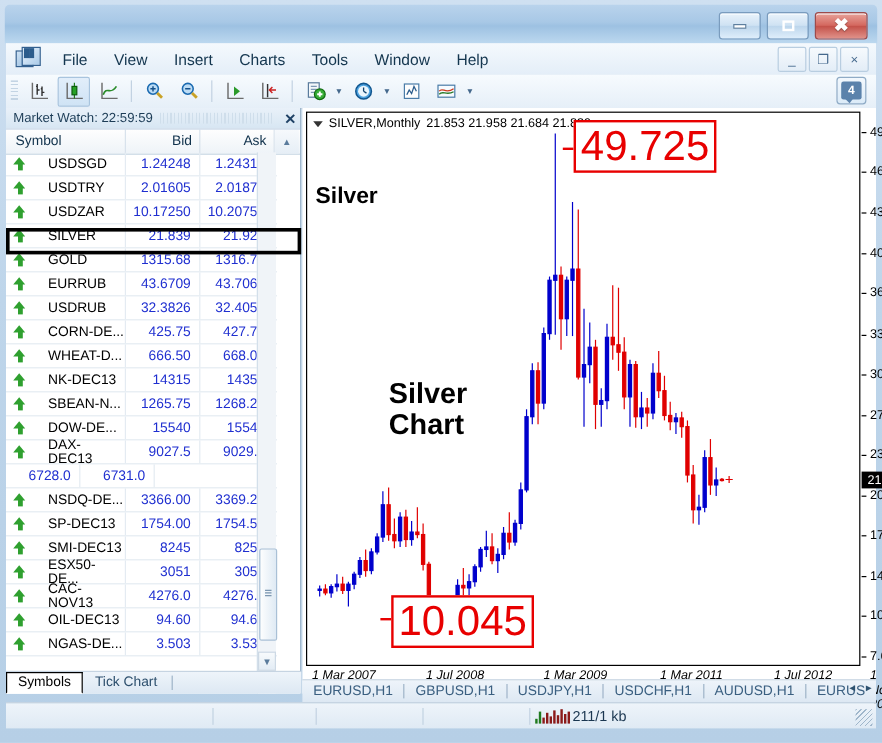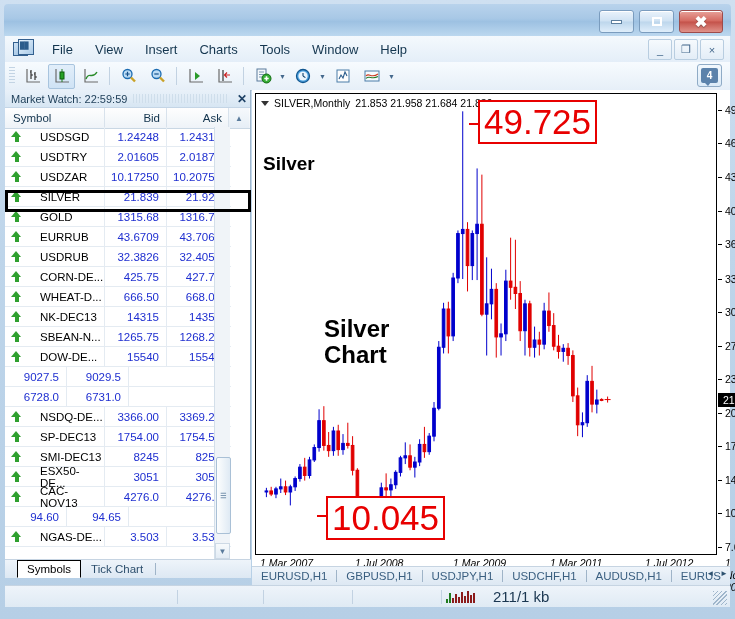--- a/index.html
+++ b/index.html
@@ -135,21 +135,21 @@
   .mw-tabs{
     position:absolute;left:0;bottom:0;width:246px;height:19px;
     background:linear-gradient(180deg,#eef4fa,#dde8f3);border-top:1px solid #c6d4e2;
     display:flex;align-items:flex-end;box-sizing:border-box;
   }
   .mw-tab{
     height:18px;padding:0 9px;display:flex;align-items:center;font-size:11.5px;color:#2d4f6d;
     border:1px solid transparent;box-sizing:border-box;
   }
   .mw-tab.active{
-    background:#fff;border:1px solid #000;border-bottom:1px solid #fff;color:#000;font-weight:normal;margin-left:12px;
+    background:#fff;border:1px solid #000;border-bottom:1px solid #fff;color:#000;font-weight:normal;
   }
   .mw-tab-sep{width:1px;height:12px;background:#9fb4c8;align-self:center;margin:0 2px;}
 
   
   .chartwrap{
     position:absolute;left:252px;top:90px;width:478px;height:488px;
     background:#fff;box-sizing:border-box;
   }
   .chart{
     position:absolute;left:3px;top:3px;width:462px;height:462px;
@@ -203,21 +203,21 @@
   .statusbar{
     position:absolute;left:5px;top:585px;width:725px;height:22px;
     background:linear-gradient(180deg,#eef4fa,#dfeaf4);border-top:1px solid #c6d4e2;
     display:flex;align-items:center;box-sizing:border-box;
   }
   .sb-sep{width:1px;height:14px;background:#c2d2e2;}
   .sb-cell{height:22px;display:flex;align-items:center;}
   .sig{display:flex;align-items:flex-end;gap:1px;height:12px;margin-left:4px;}
   .sig i{display:block;width:2px;background:#8b1a1a;}
   .sig i.g{background:#1f7a1f;}
-  .sb-text{font-size:15px;color:#1a3650;margin-left:18px;}
+  .sb-text{font-size:12px;color:#1a3650;margin-left:2px;}
   .resizer{
     position:absolute;right:3px;bottom:2px;width:14px;height:14px;
     background:repeating-linear-gradient(135deg,#9fb6cb 0 1px,transparent 1px 3px);
   }
   .sel-box{
     position:absolute;left:5px;top:190px;width:246px;height:22px;
     border:3px solid #000;box-sizing:border-box;pointer-events:none;
   }
 </style>
 </head>
@@ -467,20 +467,24 @@
         </div>
         <div class="mw-row">
           <div class="c c-sym">
             <span class="uparrow"></span>
             <span>DOW-DE...</span>
           </div>
           <div class="c c-bid">15540</div>
           <div class="c c-ask">15545</div>
         </div>
         <div class="mw-row">
+          <div class="c c-sym">
+            <span class="uparrow"></span>
+            <span>DAX-DEC13</span>
+          </div>
           <div class="c c-bid">9027.5</div>
           <div class="c c-ask">9029.5</div>
         </div>
         <div class="mw-row">
           <div class="c c-bid">6728.0</div>
           <div class="c c-ask">6731.0</div>
         </div>
         <div class="mw-row">
           <div class="c c-sym">
             <span class="uparrow"></span>
@@ -515,20 +519,24 @@
         </div>
         <div class="mw-row">
           <div class="c c-sym">
             <span class="uparrow"></span>
             <span>CAC-NOV13</span>
           </div>
           <div class="c c-bid">4276.0</div>
           <div class="c c-ask">4276.5</div>
         </div>
         <div class="mw-row">
+          <div class="c c-sym">
+            <span class="uparrow"></span>
+            <span>OIL-DEC13</span>
+          </div>
           <div class="c c-bid">94.60</div>
           <div class="c c-ask">94.65</div>
         </div>
         <div class="mw-row">
           <div class="c c-sym">
             <span class="uparrow"></span>
             <span>NGAS-DE...</span>
           </div>
           <div class="c c-bid">3.503</div>
           <div class="c c-ask">3.535</div>

